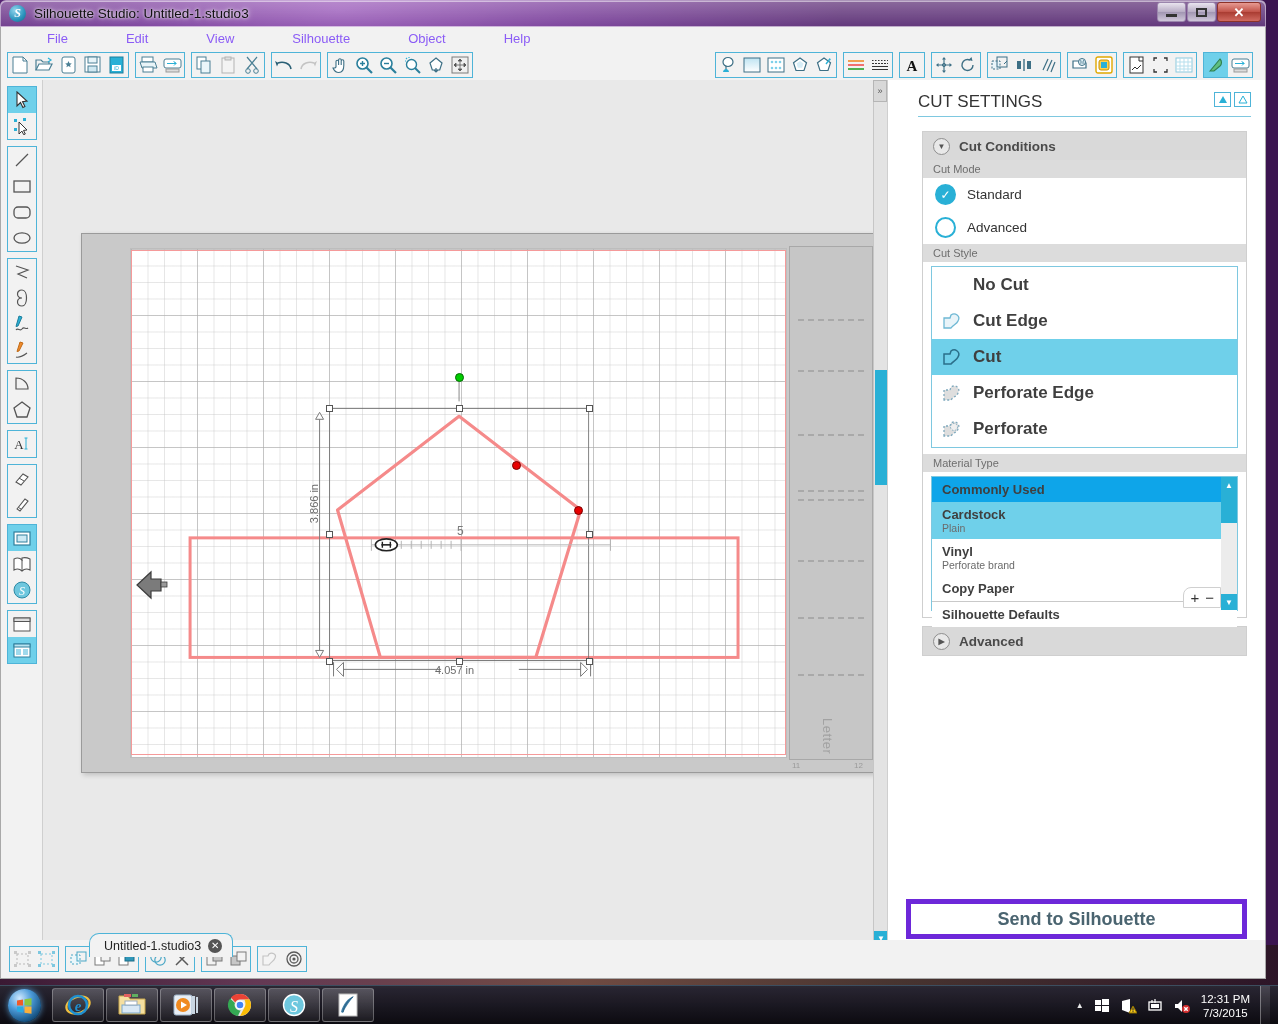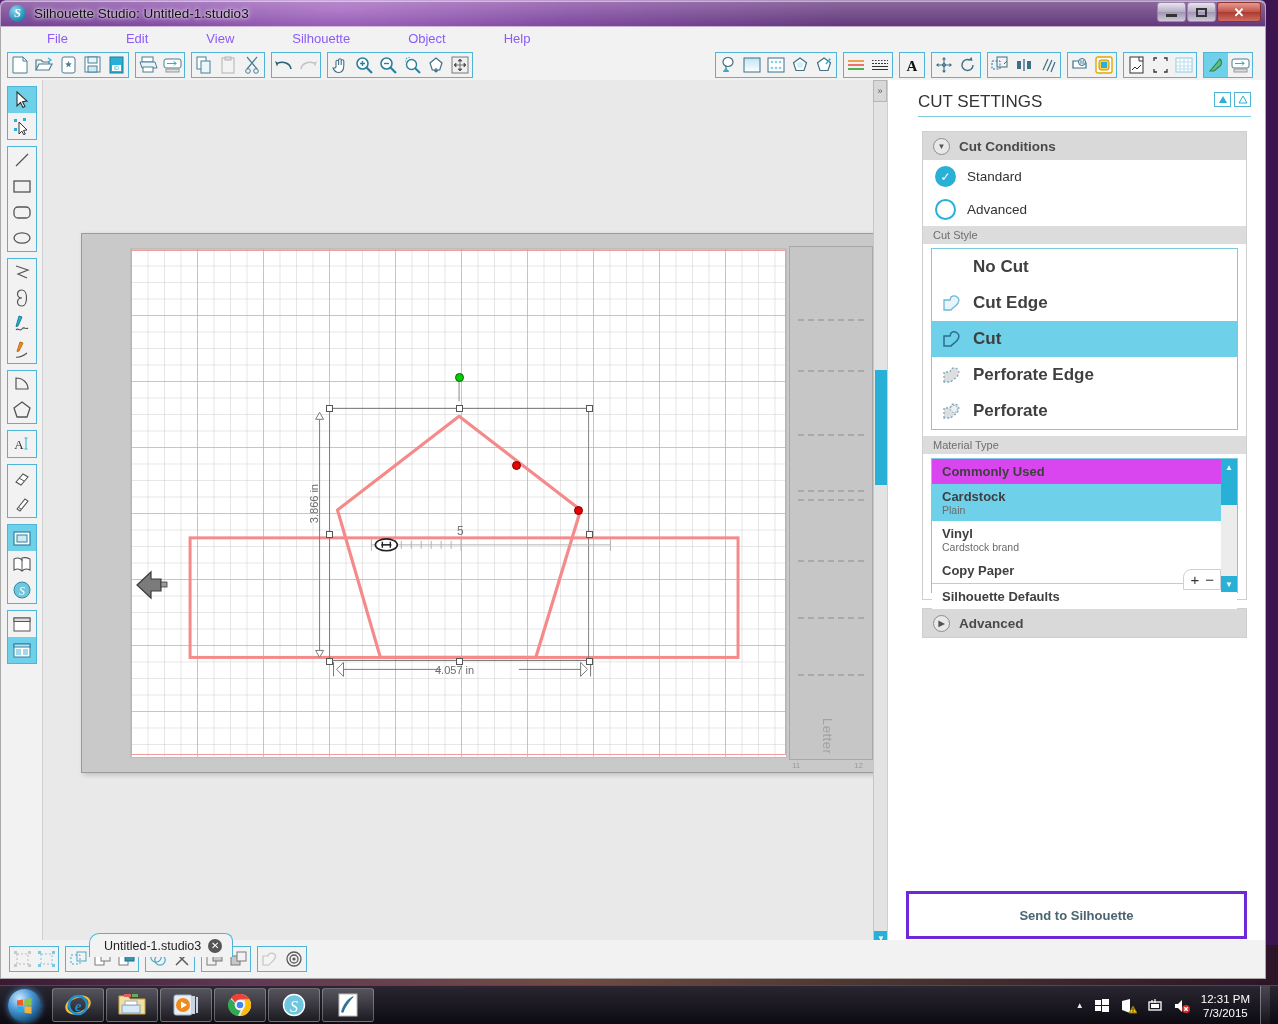--- a/index.html
+++ b/index.html
@@ -198,36 +198,36 @@
   }
   .radio.on { background:#29b0d6; color:#fff; font-size:12px; }
 
   .cutstyle-box { margin:4px 8px 6px 8px; border:1px solid #7ec8e0; }
   .cs-row { height:36px; display:flex; align-items:center; gap:9px; padding:0 10px; font-size:17px; color:#3f3f3f; font-weight:bold; }
   .cs-row.sel { background:#6fd0ea; }
 
   .mat-box { margin:4px 8px 6px 8px; border:1px solid #7ec8e0; position:relative; height:135px; }
   .mat-row { padding:5px 10px; font-size:13px; color:#3f3f3f; font-weight:bold; }
   .mat-row .sub { font-size:10.5px; color:#6b6b6b; font-weight:normal; }
-  .mat-row.group { background:#d946ef; }
+  .mat-row.group { background:#0ea5e9; }
   .mat-row.sel { background:#6fd0ea; }
   .mat-row.divider { border-top:1px solid #c9c9c9; }
   .mat-scroll { position:absolute; right:0; top:0; bottom:0; width:16px; background:#ececec; }
   .mat-scroll .a { width:16px; height:16px; background:#29b0d6; color:#fff; font-size:8px; display:flex; align-items:center; justify-content:center; }
   .mat-scroll .tb { position:absolute; top:16px; left:0; width:16px; height:30px; background:#29b0d6; }
   .plusminus {
     position:absolute; right:16px; bottom:2px; background:#fff; border:1px solid #d0d0d0;
     border-radius:8px 0 0 0; display:flex; align-items:center; gap:6px; padding:1px 6px;
     font-size:15px; color:#333;
   }
 
   .send-btn {
-    position:absolute; left:18px; right:18px; bottom:40px; height:48px;
-    border:3px solid #6d28d9; background:#fff; display:flex; align-items:center; justify-content:center;
-    font-size:13px; color:#4a6470; font-weight:bold;
+    position:absolute; left:18px; right:18px; bottom:40px; height:40px;
+    border:5px solid #6d28d9; background:#fff; display:flex; align-items:center; justify-content:center;
+    font-size:18px; color:#4a6470; font-weight:bold;
   }
   .rp-bottom-icons { position:absolute; right:14px; bottom:6px; display:flex; gap:8px; align-items:center; }
 
   
   .bottombar {
     position:absolute; left:0; top:940px; width:1266px; height:39px;
     background:#f2f2f2; border-left:1px solid #a9a9a9; border-right:1px solid #a9a9a9;
     border-bottom:1px solid #a9a9a9; display:flex; align-items:center; padding-left:8px;
   }
 
@@ -862,20 +862,21 @@
           </div>
         </div>
         <div class="rp-rule"></div>
 
         <div class="card">
           <div class="card-head">
             <div class="circ-btn">▼</div>
             <span>Cut Conditions</span>
           </div>
 
+          <div class="sub-head">Cut Mode</div>
           <div class="radio-row">
             <div class="radio on">✓</div>
             <span>Standard</span>
           </div>
           <div class="radio-row">
             <div class="radio"></div>
             <span>Advanced</span>
           </div>
 
           <div class="sub-head">Cut Style</div>
@@ -915,21 +916,21 @@
           <div class="mat-box">
             <div class="mat-row group">
               <span>Commonly Used</span>
             </div>
             <div class="mat-row sel">
               <div>Cardstock</div>
               <div class="sub">Plain</div>
             </div>
             <div class="mat-row">
               <div>Vinyl</div>
-              <div class="sub">Cardstock brand</div>
+              <div class="sub">Perforate brand</div>
             </div>
             <div class="mat-row">
               <div>Copy Paper</div>
             </div>
             <div class="mat-row group divider" style="background:#fff">
               <span>Silhouette Defaults</span>
             </div>
             <div class="mat-scroll">
               <div class="a">▲</div>
               <div class="tb"></div>

